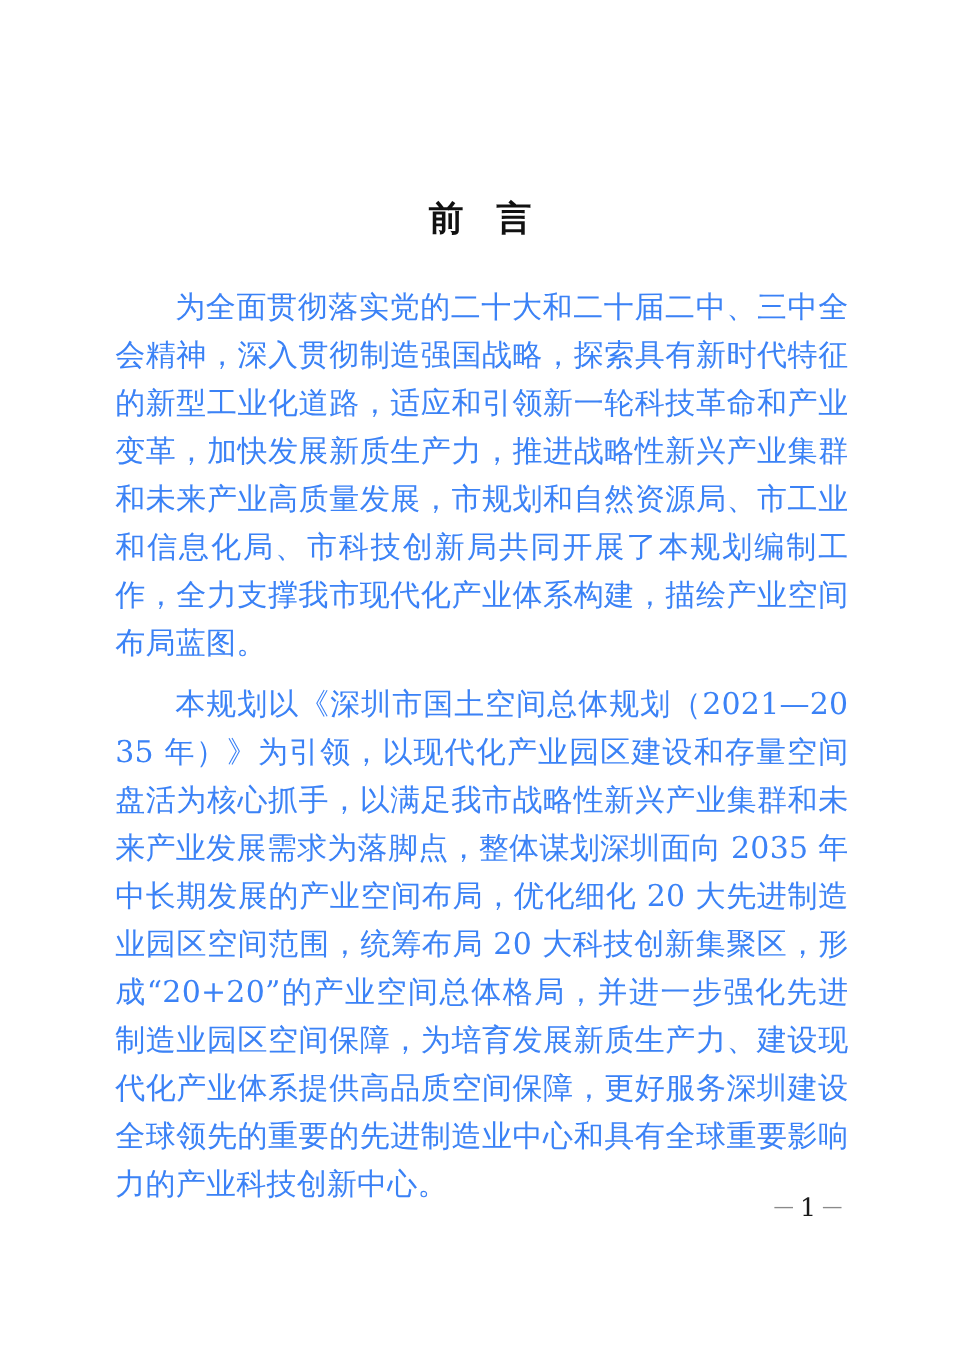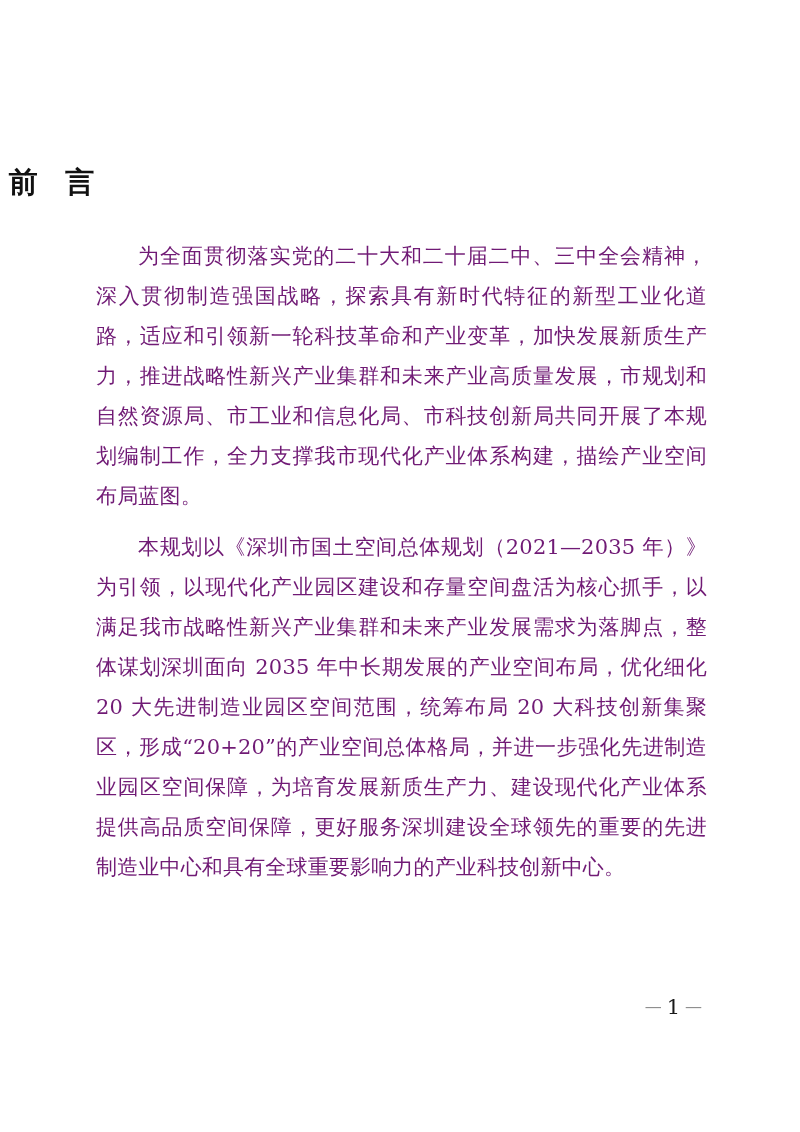--- a/index.html
+++ b/index.html
@@ -18,45 +18,46 @@
     color: #161616;
     box-sizing: border-box;
   }
 
   
   .doc-title {
     position: absolute;
     top: 165px;
     left: 0;
     width: 800px;
+    text-align: center;
     font-family: "DejaVu Sans", "Liberation Sans", sans-serif;
     font-size: 29px;
     font-weight: 700;
     letter-spacing: 0.30em;
     text-indent: 0.30em;
     color: #111111;
     line-height: 1.2;
   }
 
   
   .body-block {
     position: absolute;
     top: 236px;
     left: 96px;
     width: 611px;
   }
 
   .para {
     margin: 0;
-    font-size: 21px;
+    font-size: 25px;
     line-height: 40px;
     text-align: justify;
     text-justify: inter-ideograph;
     text-indent: 2em;
-    color: #701a75;
+    color: #3b82f6;
     word-break: break-all;
     letter-spacing: 0.008em;
   }
 
   .para + .para {
     margin-top: 11px;
   }
 
   
   .page-footer {

